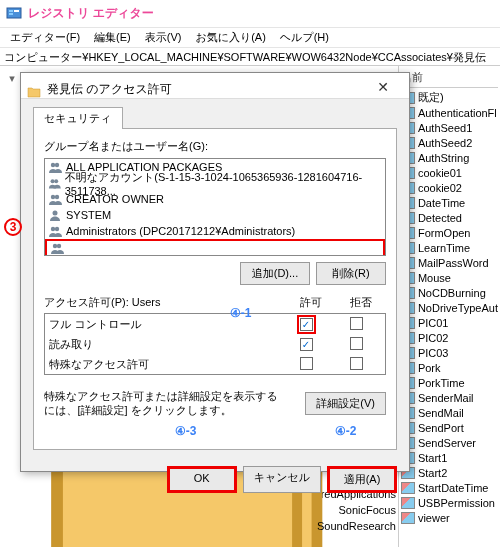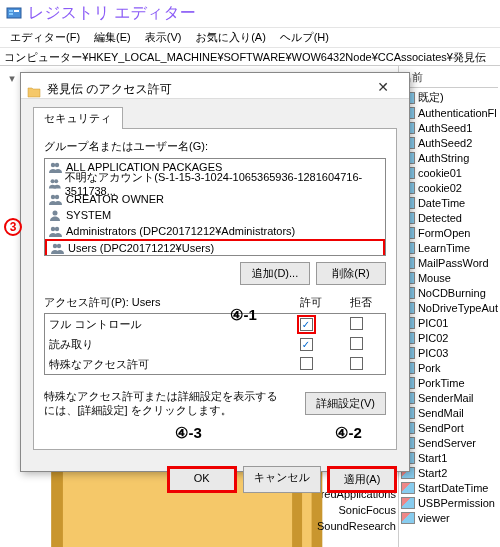--- a/index.html
+++ b/index.html
@@ -1,19 +1,19 @@
 <!DOCTYPE html>
 <html><head>
 <meta charset="utf-8">
 <style>
 * { box-sizing: border-box; margin: 0; padding: 0; }
 body { font-family: "MS UI Gothic", "Meiryo", sans-serif; font-size: 11px; background: #fff; width: 500px; height: 547px; overflow: hidden; position: relative; }
 .titlebar { background: #fff; height: 28px; display: flex; align-items: center; padding: 0 6px; border-bottom: 1px solid #e5e5e5; }
 .titlebar .icon { width: 16px; height: 16px; margin-right: 6px; }
-.titlebar .title { font-size: 16px; color: #8b5cf6; }
+.titlebar .title { font-size: 12px; color: #ec4899; font-weight: bold; }
 .menubar { height: 20px; display: flex; align-items: center; padding: 0 4px; gap: 2px; border-bottom: 1px solid #e5e5e5; }
 .menubar .item { padding: 2px 6px; font-size: 11px; }
 .pathbar { height: 18px; padding: 2px 4px; font-size: 11px; border-bottom: 1px solid #ccc; white-space: nowrap; overflow: hidden; }
 .main { display: flex; height: calc(547px - 28px - 20px - 18px); }
 .tree { width: 400px; border-right: 1px solid #ccc; padding: 4px 2px; font-size: 11px; overflow: hidden; position: relative; }
 .tree-row { display: flex; align-items: center; height: 16px; padding-left: 4px; }
 .tree-row .exp { width: 12px; text-align: center; color: #666; }
 .tree-row .fold { width: 14px; height: 12px; margin: 0 3px; }
 .tree-sub { padding-left: 24px; }
 .tree-leaf { display: flex; align-items: center; height: 16px; padding-left: 12px; }
@@ -48,21 +48,21 @@
 .permrow { display: flex; align-items: center; height: 20px; padding: 0 4px; font-size: 11px; }
 .permrow .nm { flex: 1; }
 .permrow .ck { width: 50px; text-align: center; }
 .cb { width: 13px; height: 13px; border: 1px solid #666; background: #fff; display: inline-flex; align-items: center; justify-content: center; font-size: 10px; color: #06c; }
 .cb.hl { outline: 2px solid #e00; outline-offset: 1px; }
 .advrow { display: flex; align-items: center; margin-top: 14px; gap: 19px; }
 .advrow .txt { flex: 1; font-size: 11px; line-height: 1.3; }
 .dlg-foot { display: flex; justify-content: flex-end; gap: 6px; padding: 8px 12px; }
 .dlg-foot .btn.hl { border: 3px solid #e00; }
 
-.ann { position: absolute; color: #000000; font-weight: bold; font-size: 15px; font-family: sans-serif; pointer-events: none; }
+.ann { position: absolute; color: #3b82f6; font-weight: bold; font-size: 12px; font-family: sans-serif; pointer-events: none; }
 .circ { position: absolute; width: 18px; height: 18px; border: 2px solid #e00; border-radius: 50%; color: #e00; font-weight: bold; font-size: 12px; display: flex; align-items: center; justify-content: center; pointer-events: none; }
 
 svg.folder { fill: #f5c869; stroke: #c9962e; stroke-width: .5; }
 svg.computer { fill: #bcd; stroke: #678; }
 svg.people { fill: #789; }
 svg.person { fill: #789; }
 </style>
 </head>
 <body>
 
@@ -298,21 +298,20 @@
             </svg>
             <span>Administrators (DPC20171212¥Administrators)</span>
           </div>
           <div class="row">
             <svg class="uicon people" viewBox="0 0 14 12">
               <circle cx="5" cy="4" r="2.2"></circle>
               <circle cx="9" cy="4" r="2.2"></circle>
               <path d="M1 12c0-3 2-4 4-4s4 1 4 4z"></path>
               <path d="M6 12c0-3 2-4 4-4s4 1 4 4z"></path>
             </svg>
-            <span>Users (DPC20171212¥Users)</span>
           </div>
         </div>
       <div class="btnrow">
         <div class="btn">追加(D)...</div>
         <div class="btn">削除(R)</div>
       </div>
       <div class="permlbl">
         <span class="p1">アクセス許可(P): Users</span>
         <span class="p2">許可</span>
         <span class="p3">拒否</span>

